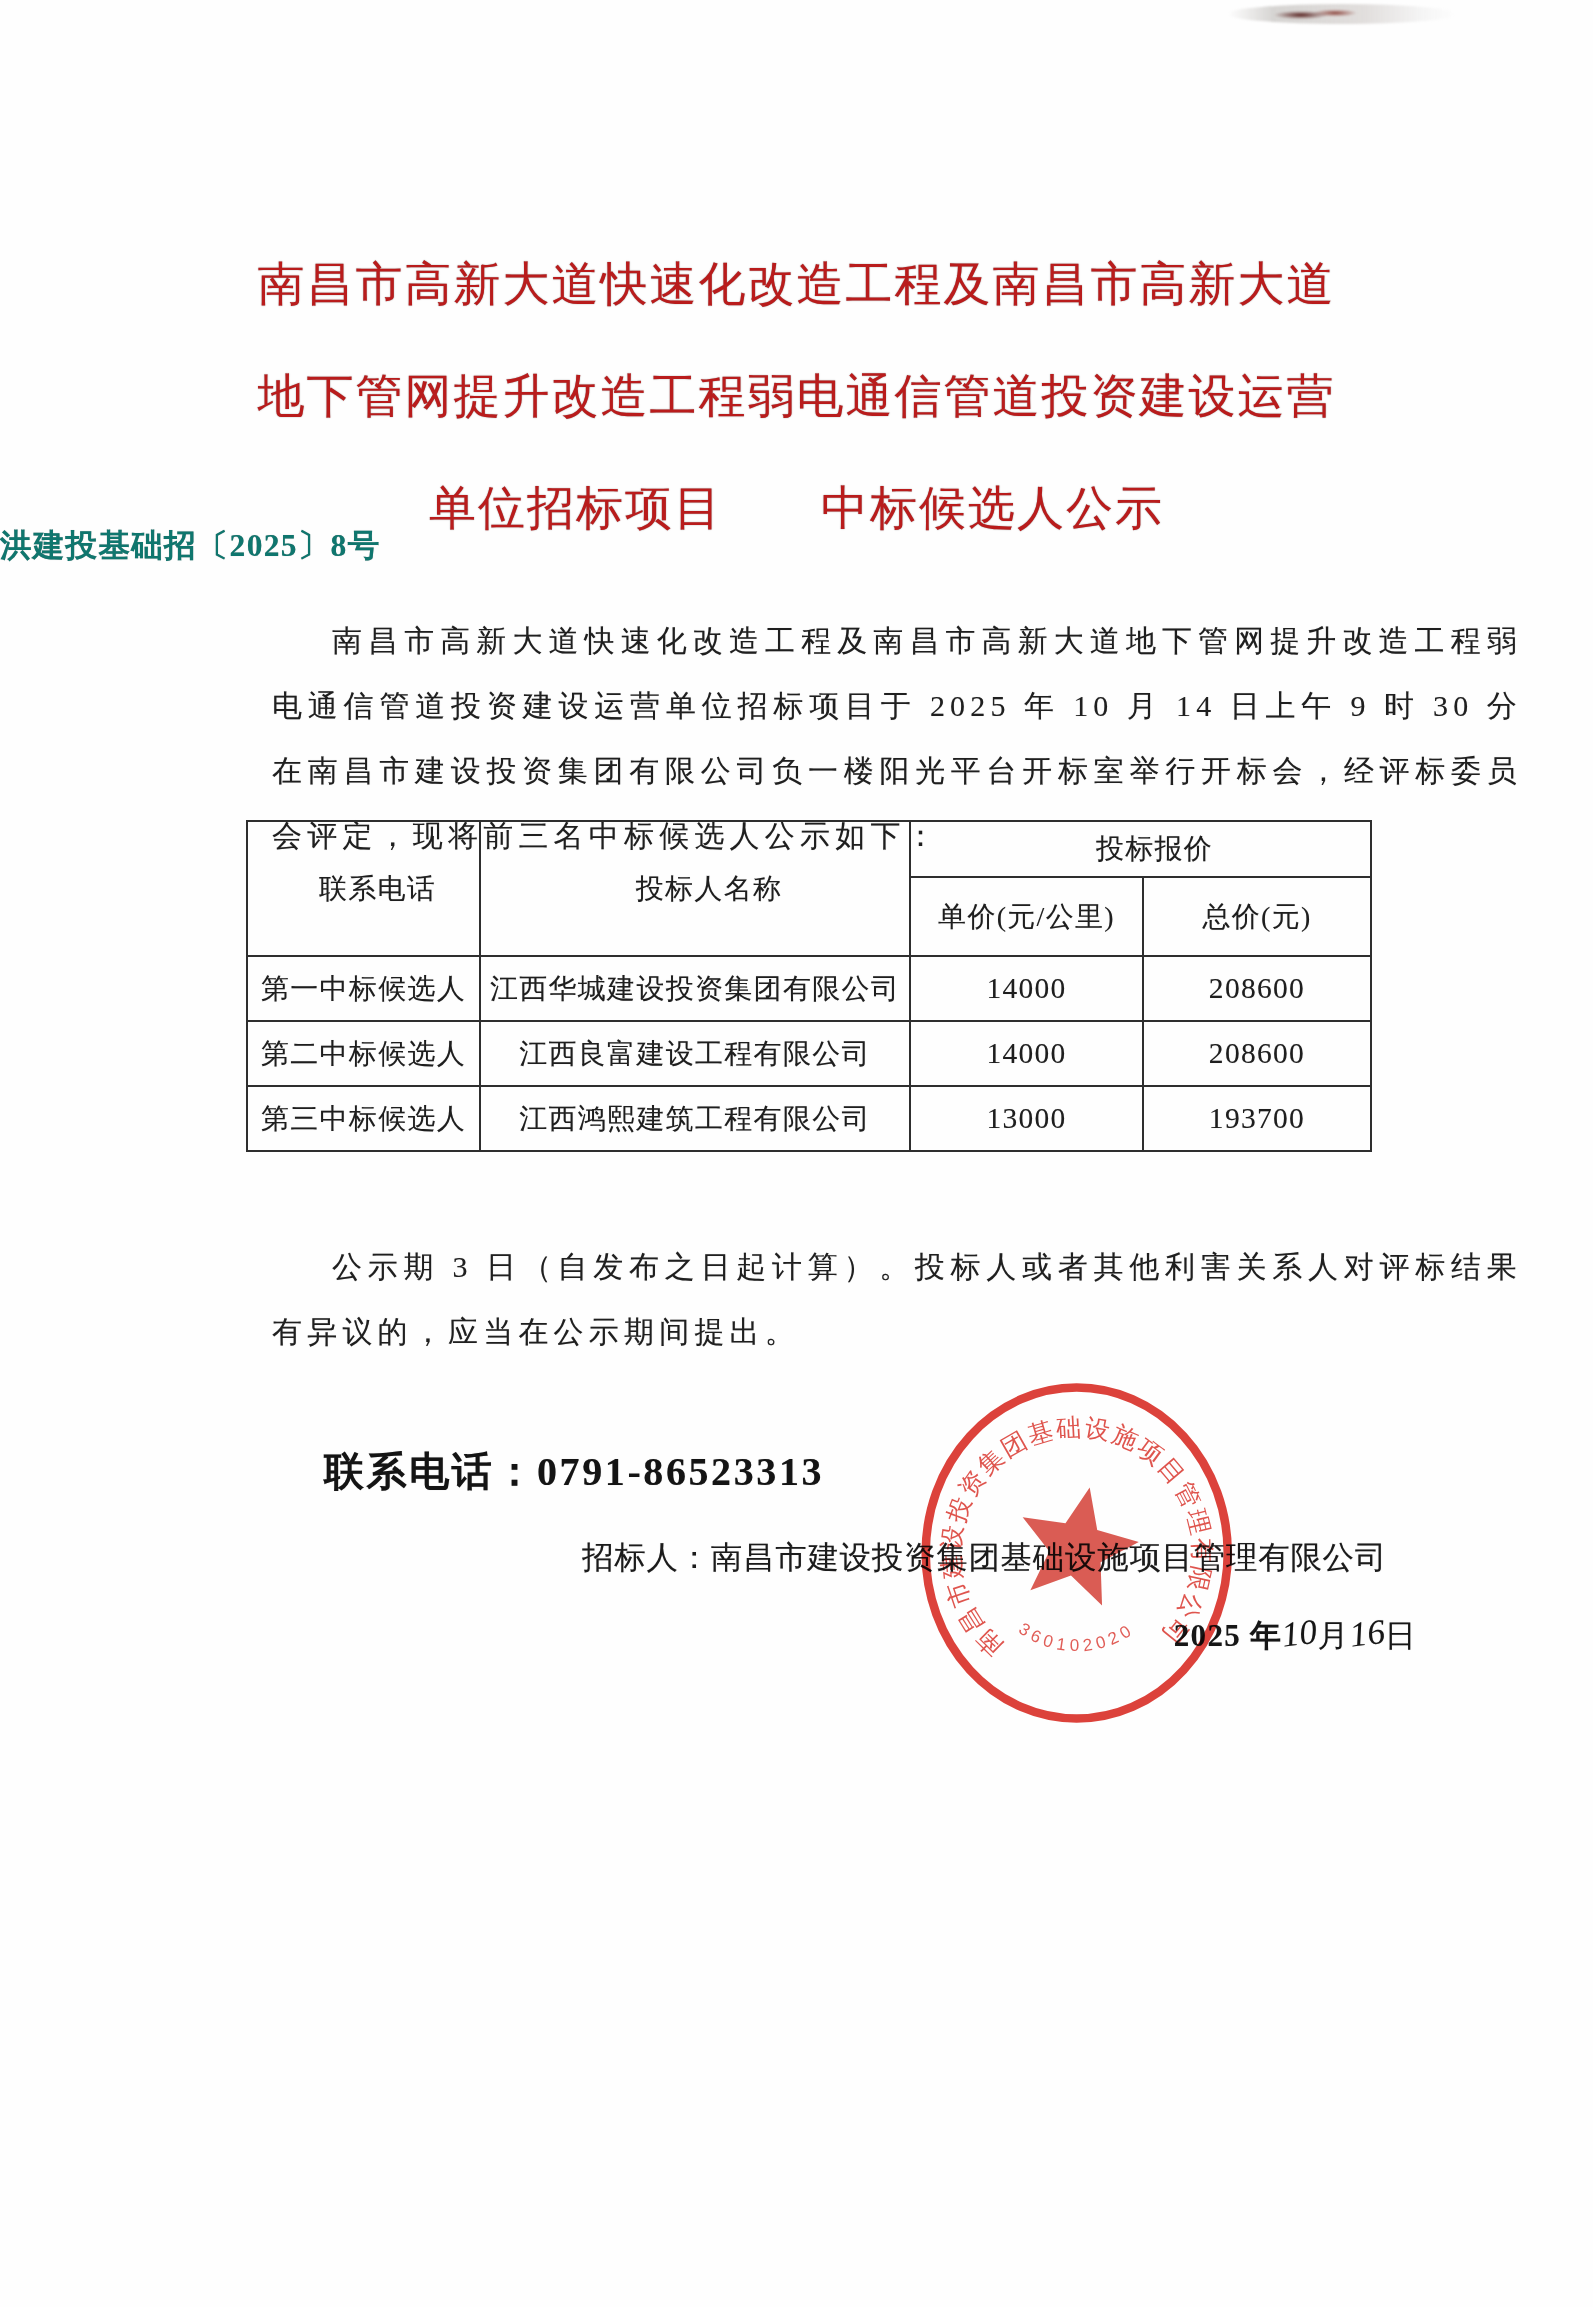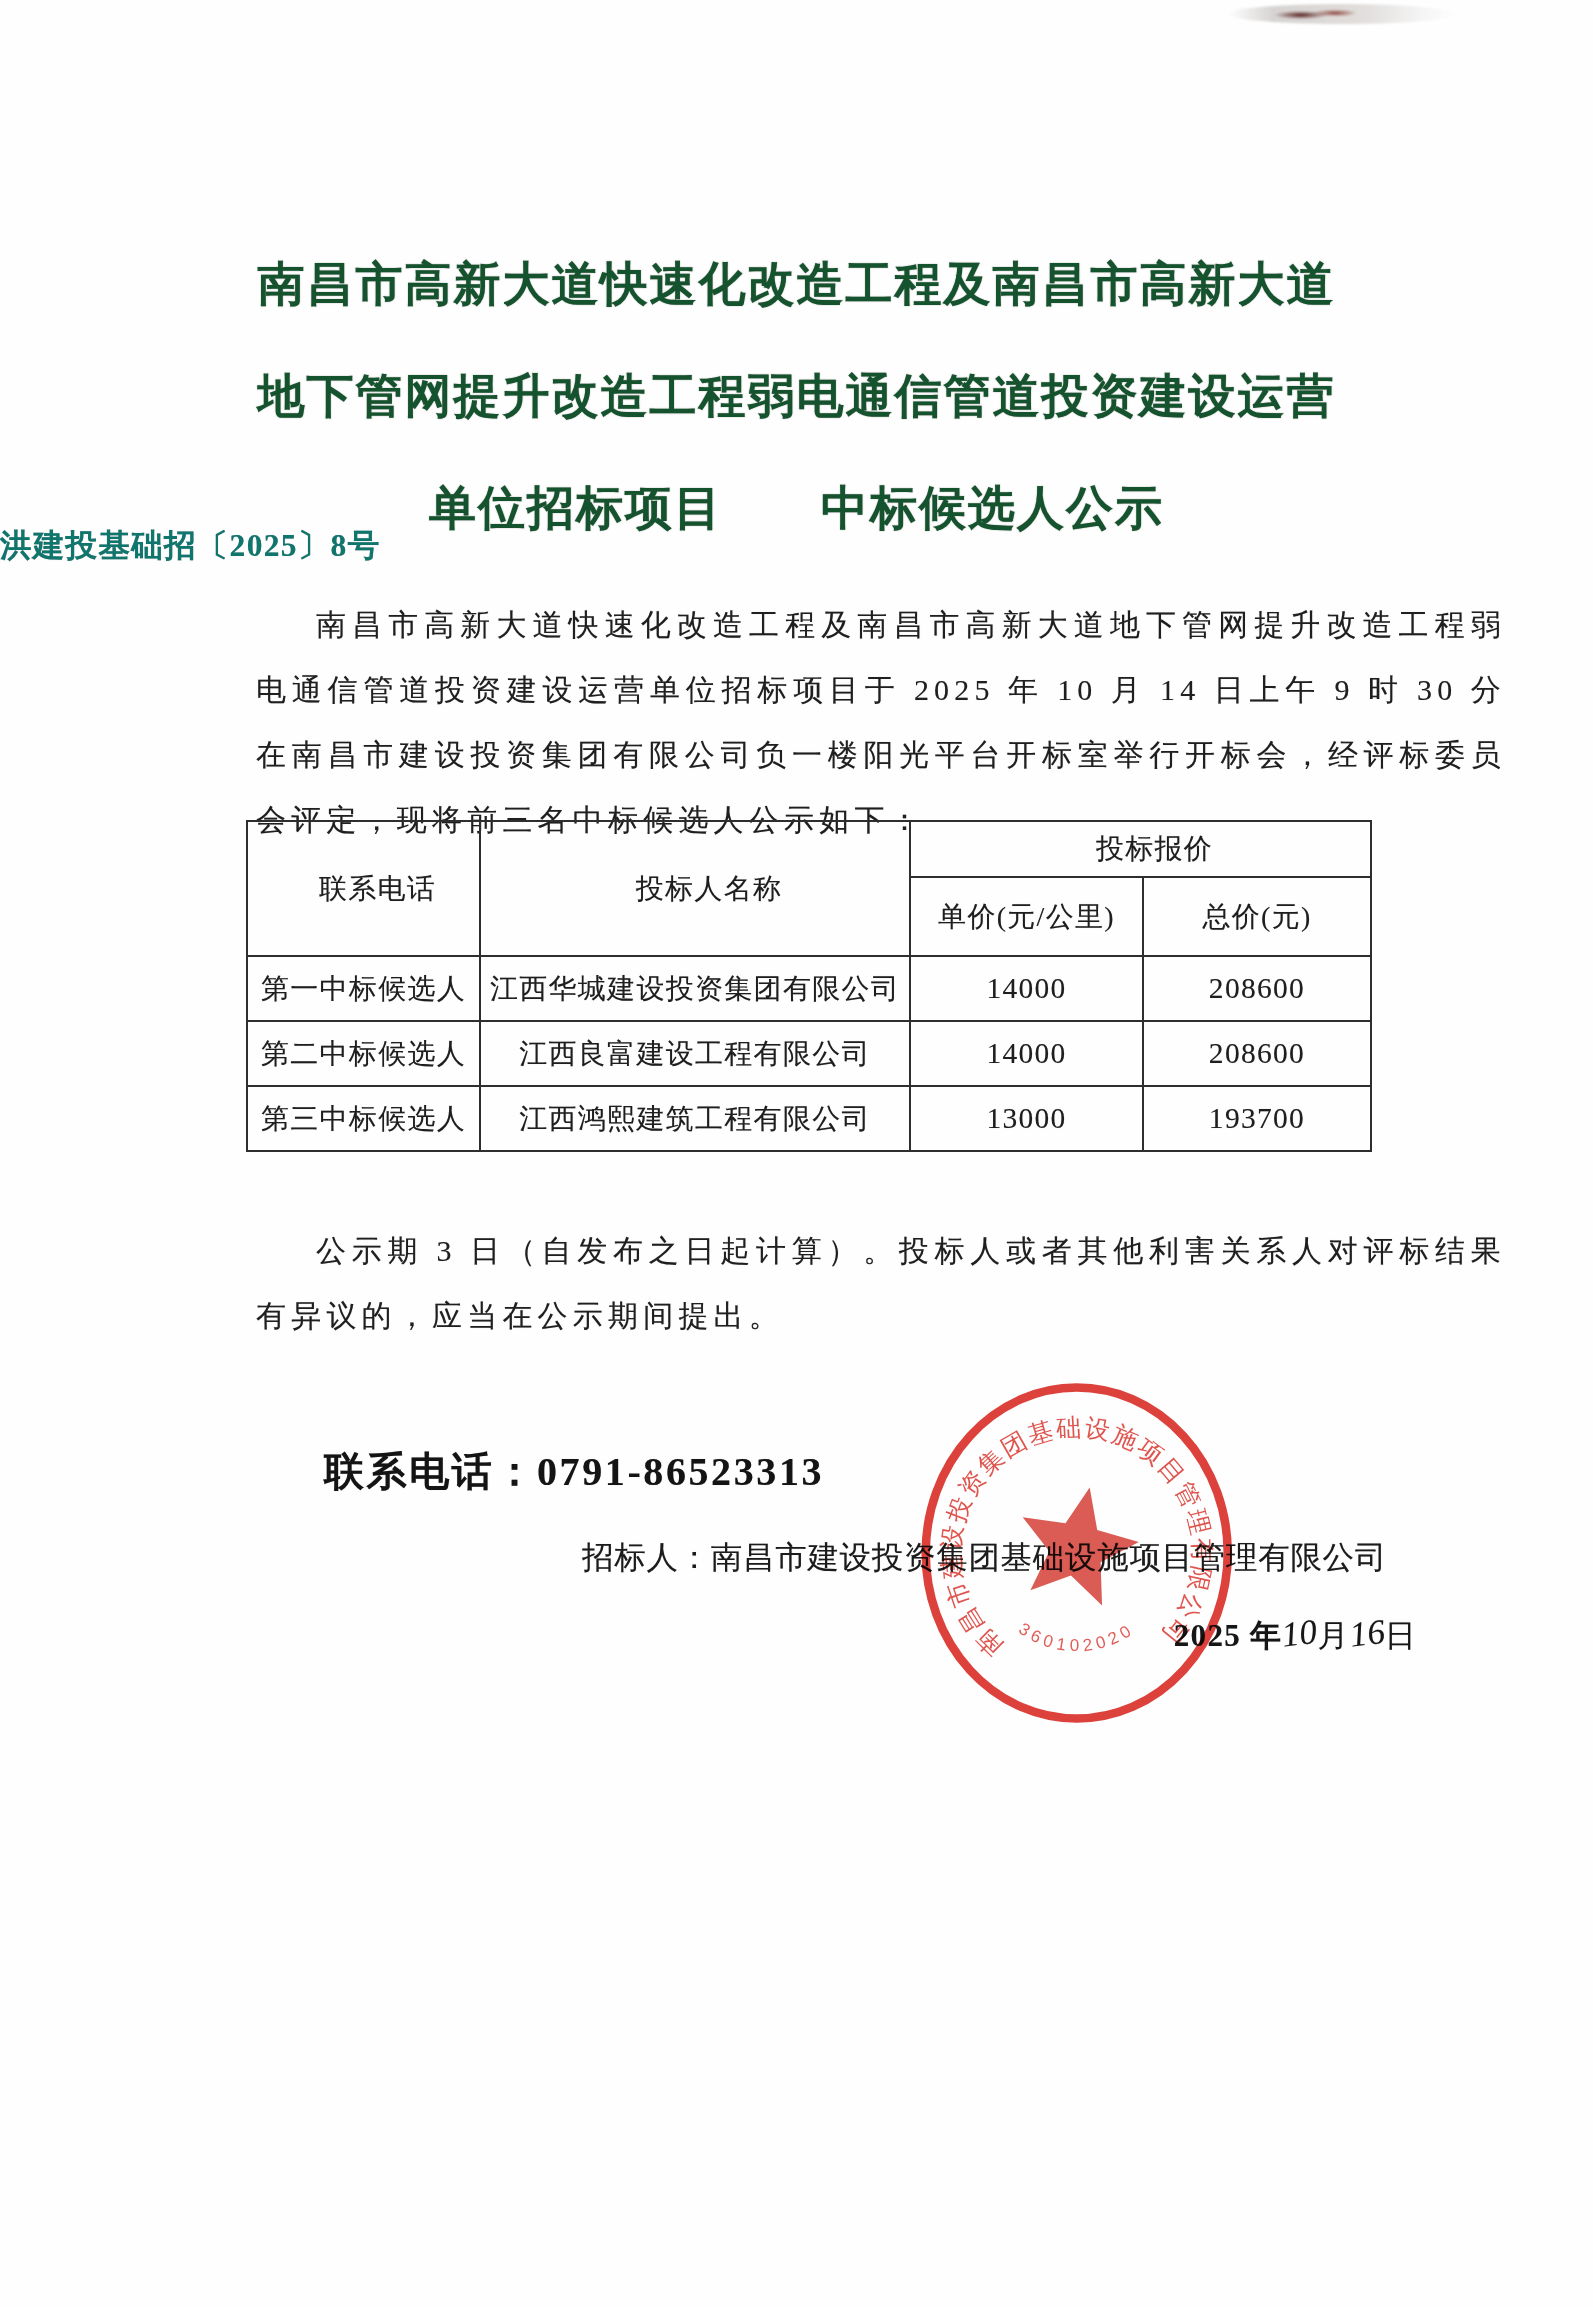--- a/index.html
+++ b/index.html
@@ -13,35 +13,35 @@
   .smudge{
     position:absolute;left:1228px;top:3.9px;width:228px;height:19.7px;
     background:
       radial-gradient(ellipse 39px 5.9px at 32% 55%, rgba(74,14,12,.92), rgba(74,14,12,0) 70%),
       radial-gradient(ellipse 31.5px 5.2px at 47% 45%, rgba(120,30,20,.8), rgba(120,30,20,0) 70%),
       linear-gradient(90deg, rgba(140,140,140,.0), rgba(150,145,140,.38) 20%, rgba(160,150,145,.30) 60%, rgba(180,180,180,.12) 85%, rgba(180,180,180,0));
     border-radius:50%;filter:blur(1.3px);
   }
   .title{
     position:absolute;top:228px;left:0;width:100%;
-    text-align:center;font-weight:bold;font-size:47px;line-height:112px;
-    letter-spacing:2px;color:#14532d;
+    text-align:center;font-weight:normal;font-size:47px;line-height:112px;
+    letter-spacing:2px;color:#b91c1c;
     text-shadow:0 0 1.3px rgba(10,10,10,.45);
   }
   .doc-number{
     position:absolute;top:525px;left:0;width:100%;
     font-weight:bold;font-size:31.5px;letter-spacing:1.3px;color:#0f766e;
     text-shadow:0 0 0.7px rgba(10,10,10,.4);
   }
   .para{
     position:absolute;left:256px;width:1250px;
     font-size:30px;line-height:65px;letter-spacing:5.2px;
     text-align:justify;text-indent:60px;color:#1f1f1f;
     text-shadow:0 0 0.7px rgba(20,20,20,.35);
-    margin:0;
+    margin:16px;
   }
   .intro{top:592px;}
   .notice{top:1218px;}
   .contact{
     position:absolute;left:316px;top:1436px;margin:8px;
     font-size:40px;font-weight:bold;letter-spacing:2.6px;color:#141414;
     text-shadow:0 0 0.7px rgba(10,10,10,.4);
   }
   table.bid{
     position:absolute;left:246px;top:820px;width:1124px;

